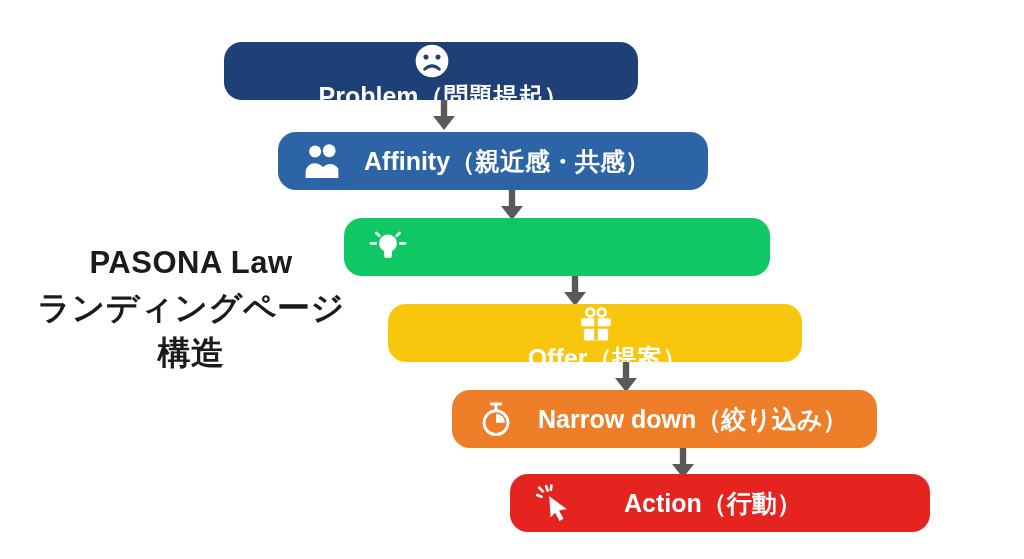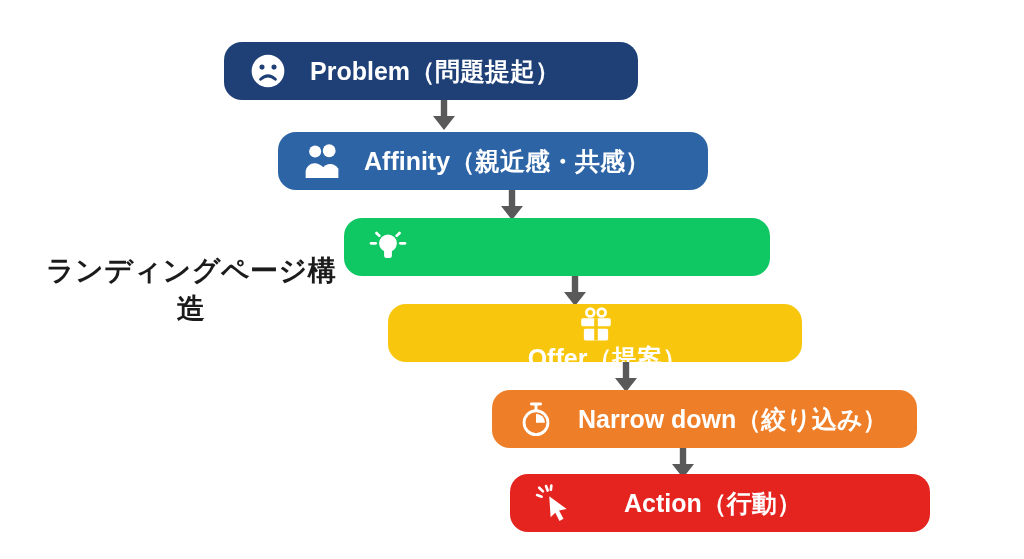--- a/index.html
+++ b/index.html
@@ -2,52 +2,53 @@
 <html><head>
 <meta charset="utf-8">
 <style>
   html,body{margin:0;padding:0;background:#ffffff;}
   .stage{
     position:relative;width:1024px;height:559px;background:#ffffff;overflow:hidden;
     font-family:"Liberation Sans","DejaVu Sans",sans-serif;
   }
   .titlebox{position:absolute;left:36px;top:246px;width:310px;text-align:center;color:#1b1b1b;}
   .titlebox .main{font-size:31px;font-weight:bold;letter-spacing:.5px;line-height:1.1;}
-  .titlebox .sub{font-size:28px;font-weight:bold;margin-top:6px;letter-spacing:.5px;}
+  .titlebox .sub{font-size:33px;font-weight:bold;margin-top:6px;letter-spacing:.5px;}
   .step{
     position:absolute;height:58px;border-radius:18px;display:flex;align-items:center;
     padding-left:25px;box-sizing:border-box;color:#ffffff;font-size:25px;font-weight:bold;
     white-space:nowrap;
   }
   .step .icon{width:38px;height:38px;margin-right:23px;flex:0 0 auto;display:block;}
   .step .icon svg{display:block;width:38px;height:38px;}
   .s1{left:224px;top:42px;width:414px;}
   .s2{left:278px;top:132px;width:430px;}
   .s3{left:344px;top:218px;width:426px;}
   .s4{left:388px;top:304px;width:414px;}
-  .s5{left:452px;top:390px;width:425px;margin-left:40px;}
+  .s5{left:452px;top:390px;width:425px;}
   .s6{left:510px;top:474px;width:420px;gap:28px;}
   .arrow{position:absolute;width:24px;height:31px;}
   .arrow svg{display:block;width:24px;height:31px;}
   .a1{left:432px;top:100px;}
   .a2{left:500px;top:190px;}
   .a3{left:563px;top:276px;}
   .a4{left:614px;top:362px;}
   .a5{left:671px;top:448px;}
 </style>
 </head>
 <body>
 
 <div class="stage" style="--arrow: #595959;">
 
   <div class="titlebox">
+    <div class="main">PASONA Law</div>
     <div class="sub">ランディングページ構造</div>
   </div>
 
-  <div class="step s1" style="background: rgb(31, 64, 118); --bar: #1f4076;">
+  <div class="step s1" style="background: rgb(31, 64, 118); flex-direction: column; --bar: #1f4076;">
     <span class="icon">
       <svg viewBox="0 0 36 36">
         <circle cx="18" cy="18" r="15.5" fill="#fff"></circle>
         <circle cx="12.3" cy="14.3" r="2.4" fill="var(--bar,#1f4076)"></circle>
         <circle cx="23.7" cy="14.3" r="2.4" fill="var(--bar,#1f4076)"></circle>
         <path d="M11 25.8 Q18 19.4 25 25.8" stroke="var(--bar,#1f4076)" stroke-width="2.8" fill="none" stroke-linecap="round"></path>
       </svg>
     </span>
     <span>Problem（問題提起）</span>
   </div>

